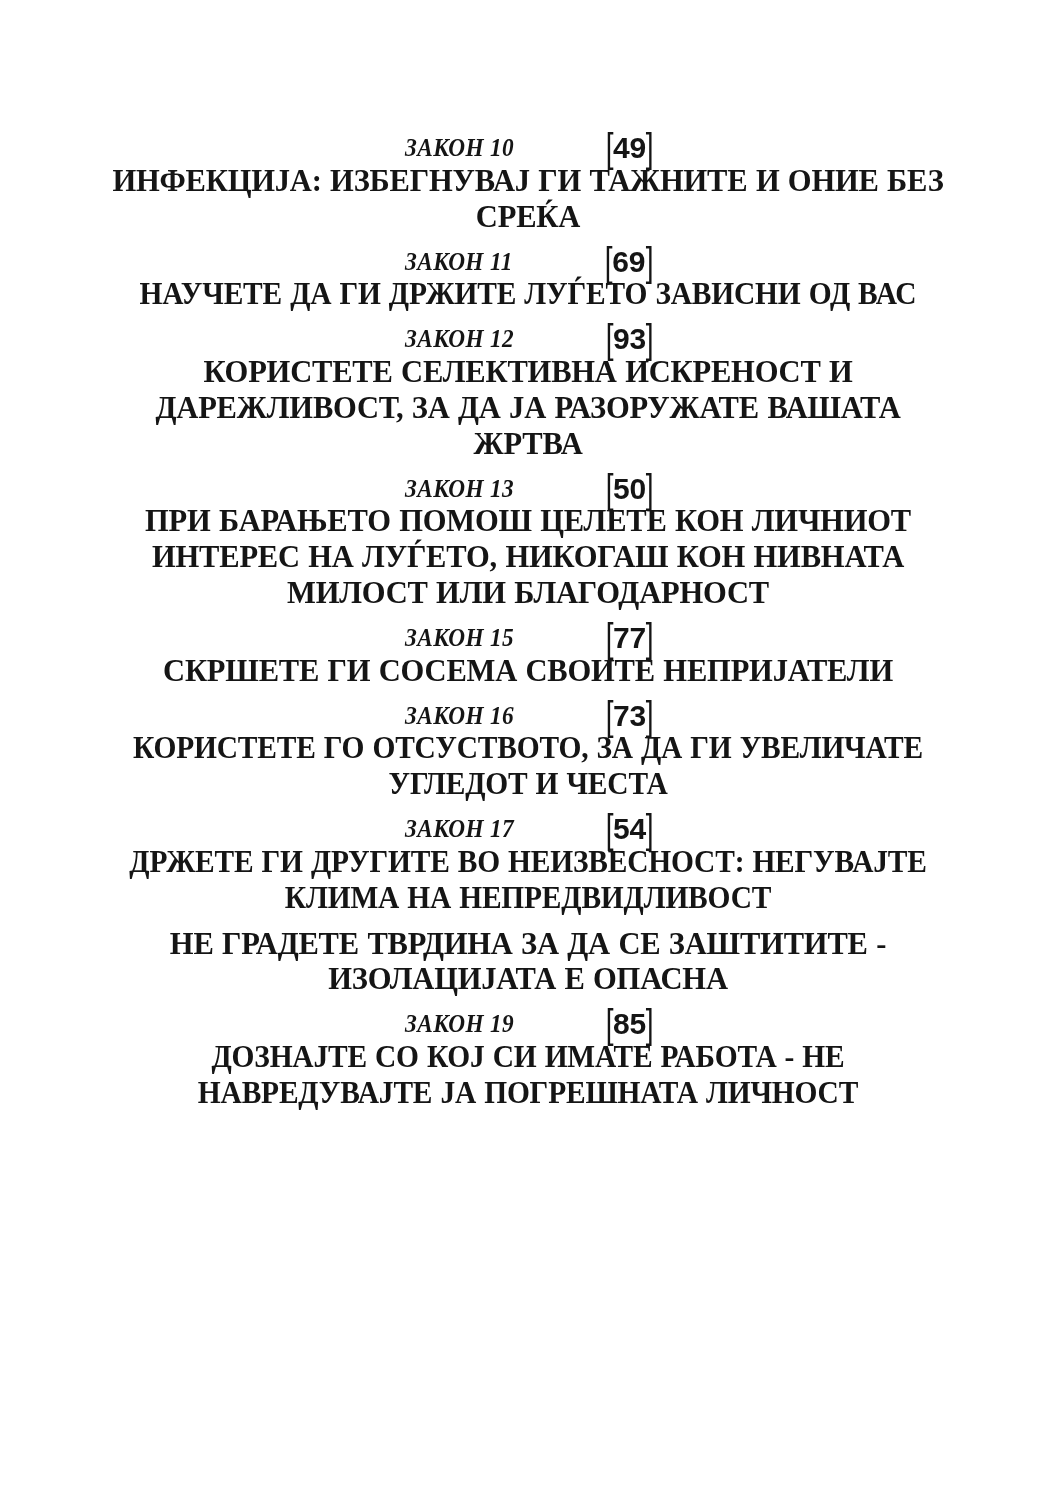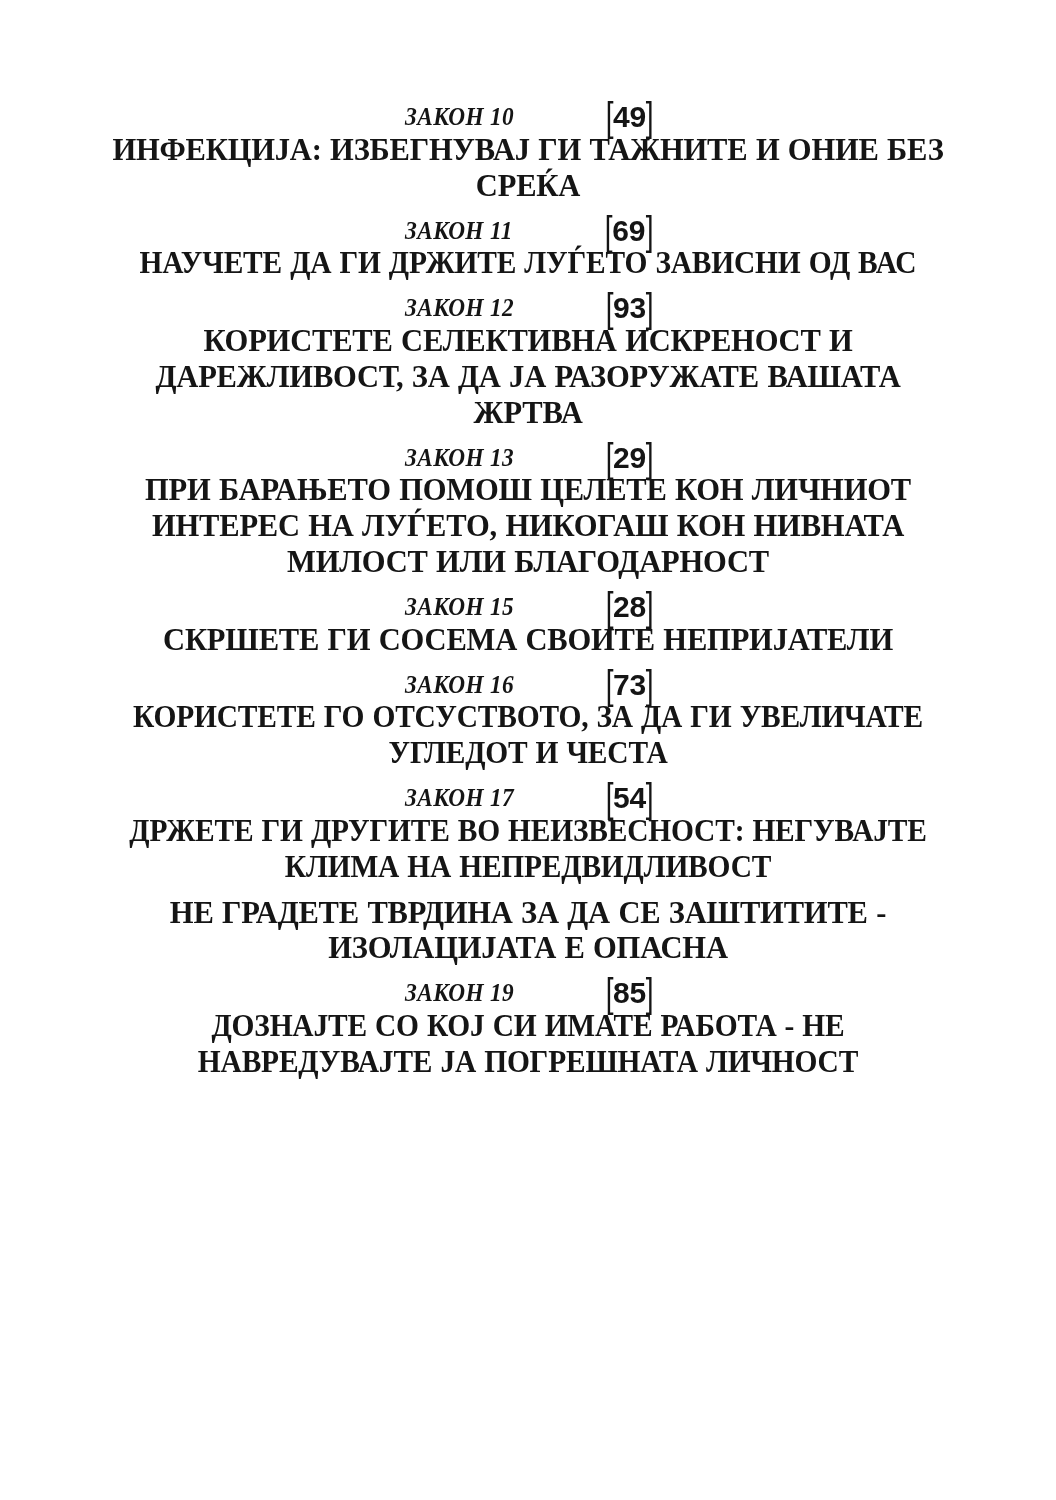--- a/index.html
+++ b/index.html
@@ -16,20 +16,21 @@
     overflow: hidden;
   }
 
   .page {
     position: relative;
     width: 1056px;
     height: 1136px;
     background: #ffffff;
     box-sizing: border-box;
     padding: 100px 104px 0 104px;
+    margin-top: 31px;
   }
 
   .toc-list {
     display: block;
     width: 848px;
     margin: 0 auto;
   }
 
   .toc-entry {
     display: block;
@@ -129,30 +130,30 @@
       <div class="entry-header">
         <span class="law-label">ЗАКОН 12</span>
         <span class="page-ref"><span class="bracket">[</span><span class="page-num">93</span><span class="bracket">]</span></span>
       </div>
       <div class="entry-title">КОРИСТЕТЕ СЕЛЕКТИВНА ИСКРЕНОСТ И ДАРЕЖЛИВОСТ, ЗА ДА ЈА РАЗОРУЖАТЕ ВАШАТА ЖРТВА</div>
     </div>
 
     <div class="toc-entry">
       <div class="entry-header">
         <span class="law-label">ЗАКОН 13</span>
-        <span class="page-ref"><span class="bracket">[</span><span class="page-num">29</span><span class="bracket">]</span></span>
+        <span class="page-ref"><span class="bracket">[</span><span class="page-num">50</span><span class="bracket">]</span></span>
       </div>
       <div class="entry-title">ПРИ БАРАЊЕТО ПОМОШ ЦЕЛЕТЕ КОН ЛИЧНИОТ ИНТЕРЕС НА ЛУЃЕТО, НИКОГАШ КОН НИВНАТА МИЛОСТ ИЛИ БЛАГОДАРНОСТ</div>
     </div>
 
 
     <div class="toc-entry">
       <div class="entry-header">
         <span class="law-label">ЗАКОН 15</span>
-        <span class="page-ref"><span class="bracket">[</span><span class="page-num">28</span><span class="bracket">]</span></span>
+        <span class="page-ref"><span class="bracket">[</span><span class="page-num">77</span><span class="bracket">]</span></span>
       </div>
       <div class="entry-title">СКРШЕТЕ ГИ СОСЕМА СВОИТЕ НЕПРИЈАТЕЛИ</div>
     </div>
 
     <div class="toc-entry">
       <div class="entry-header">
         <span class="law-label">ЗАКОН 16</span>
         <span class="page-ref"><span class="bracket">[</span><span class="page-num">73</span><span class="bracket">]</span></span>
       </div>
       <div class="entry-title narrow">КОРИСТЕТЕ ГО ОТСУСТВОТО, ЗА ДА ГИ УВЕЛИЧАТЕ УГЛЕДОТ И ЧЕСТА</div>

